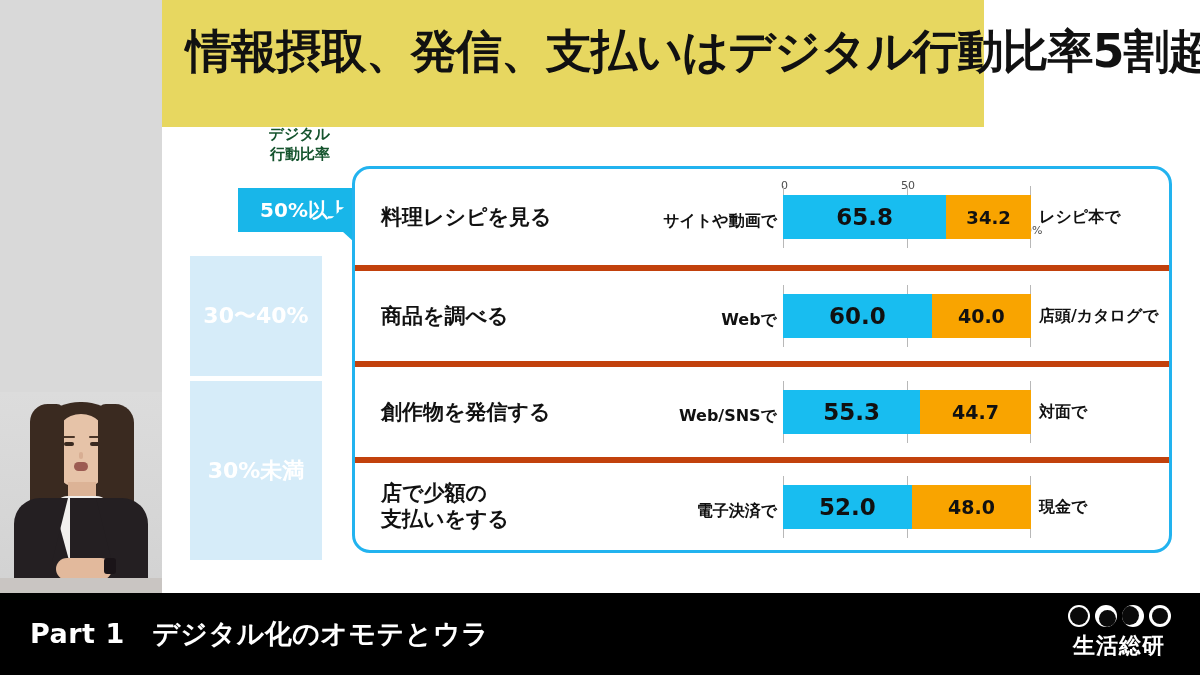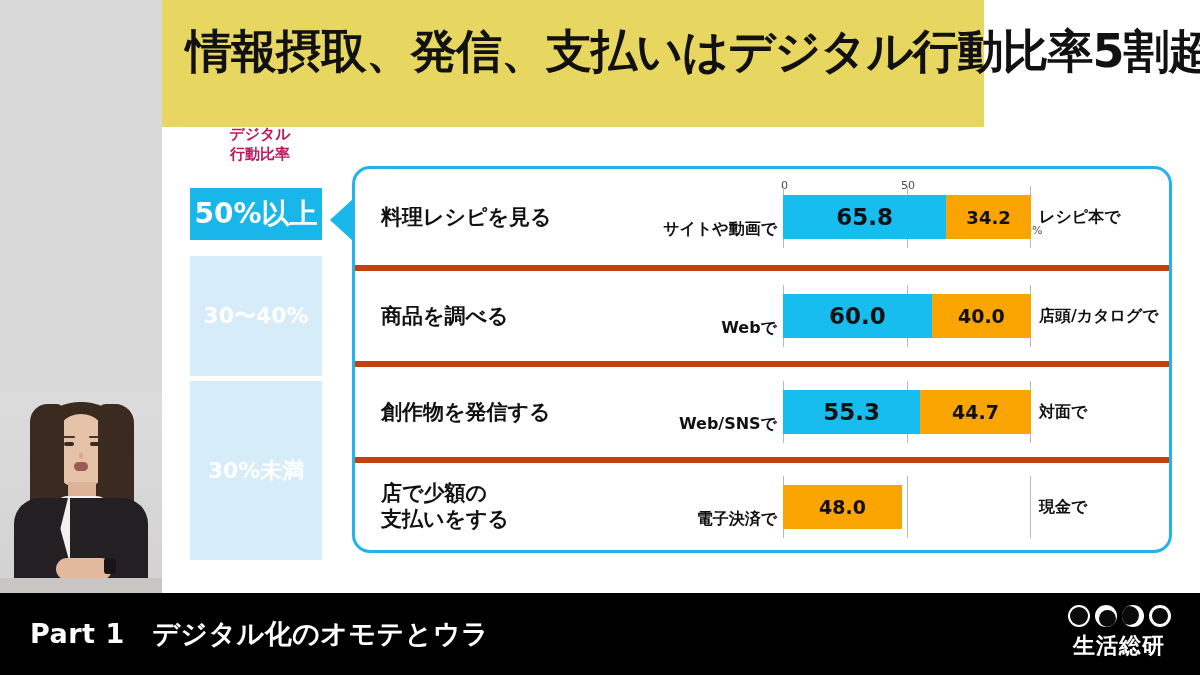--- a/index.html
+++ b/index.html
@@ -42,31 +42,31 @@
   .title{
     position:absolute;left:24px;top:28px;width:1000px;
     font-family:"DejaVu Sans","Liberation Sans",sans-serif;
     font-size:46px;font-weight:bold;color:#111111;letter-spacing:-1px;
     white-space:nowrap;line-height:1;
   }
 
   
   .legend-head{
     position:absolute;left:190px;top:124px;width:140px;
-    text-align:center;font-size:15px;font-weight:bold;color:#be185d;
+    text-align:right;font-size:15px;font-weight:bold;color:#14532d;
     line-height:1.35;font-family:"DejaVu Sans","Liberation Sans",sans-serif;
   }
   .legend-head span{display:block;}
   .legend-block{
     position:absolute;left:190px;width:132px;
     display:flex;align-items:center;justify-content:center;
     font-family:"DejaVu Sans","Liberation Sans",sans-serif;
     font-weight:bold;color:#ffffff;
   }
-  .lb1{top:188px;height:52px;background:#18b6e9;font-size:28px;}
+  .lb1{top:188px;height:44px;background:#18b6e9;font-size:20px;margin-left:48px;}
   .lb2{top:256px;height:120px;background:#d6ecf9;font-size:22px;}
   .lb3{top:381px;height:179px;background:#d6ecf9;font-size:22px;}
 
   
   .arrow{
     position:absolute;left:330px;top:198px;width:0;height:0;
     border-top:22px solid transparent;border-bottom:22px solid transparent;
     border-right:24px solid #18b6e9;
   }
 
@@ -84,21 +84,21 @@
     position:absolute;left:26px;top:50%;transform:translateY(-50%);
     font-family:"DejaVu Sans","Liberation Sans",sans-serif;
     font-size:21px;font-weight:bold;color:#111111;line-height:1.28;
     white-space:pre-line;
   }
   .left-cap{
     position:absolute;right:0;top:50%;transform:translateY(-50%);
     font-family:"DejaVu Sans","Liberation Sans",sans-serif;
     font-size:16px;font-weight:bold;color:#111111;white-space:nowrap;
   }
-  .left-cap-wrap{position:absolute;left:230px;width:192px;top:12px;height:100%;text-align:center;}
+  .left-cap-wrap{position:absolute;left:230px;width:192px;top:4px;height:100%;text-align:center;}
   .right-cap{
     position:absolute;left:684px;top:50%;transform:translateY(-50%);
     font-family:"DejaVu Sans","Liberation Sans",sans-serif;
     font-size:16px;font-weight:bold;color:#111111;white-space:nowrap;
   }
 
   
   .bar-wrap{position:absolute;left:428px;top:50%;transform:translateY(-50%);width:248px;height:44px;}
   .bar{position:absolute;left:0;top:0;height:44px;width:248px;display:flex;border-radius:14px;}
   .seg{height:44px;display:flex;align-items:center;justify-content:center;
@@ -249,20 +249,21 @@
       <div class="row-label">店で少額の
 支払いをする</div>
       <div class="left-cap-wrap">
         <div class="left-cap">電子決済で</div>
       </div>
       <div class="bar-wrap">
         <div class="tickline t0"></div>
         <div class="tickline t50"></div>
         <div class="tickline t100"></div>
         <div class="bar">
+          <div class="seg blue" style="width: 52%;">52.0</div>
           <div class="seg orange" style="width: 48%;">48.0</div>
         </div>
       </div>
       <div class="right-cap">現金で</div>
     </div>
 
   </div>
 
   <div class="footer">
     <div class="footer-text">Part 1　デジタル化のオモテとウラ</div>

